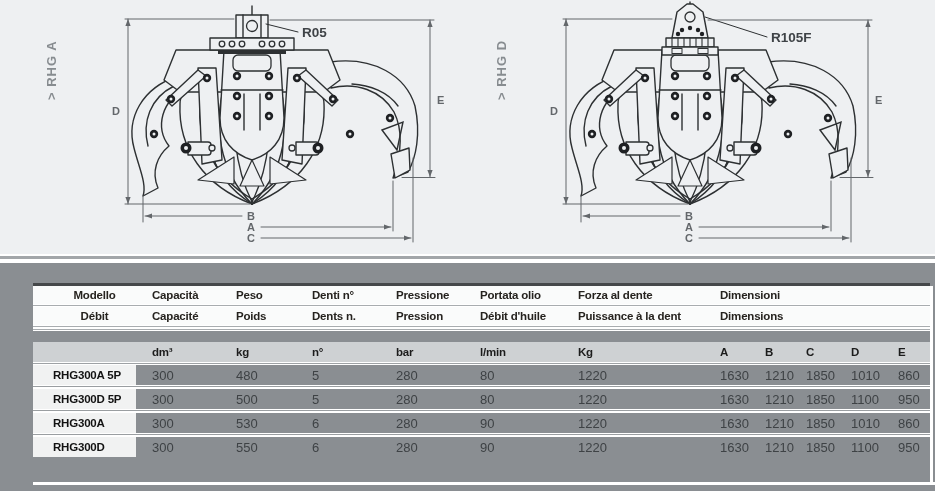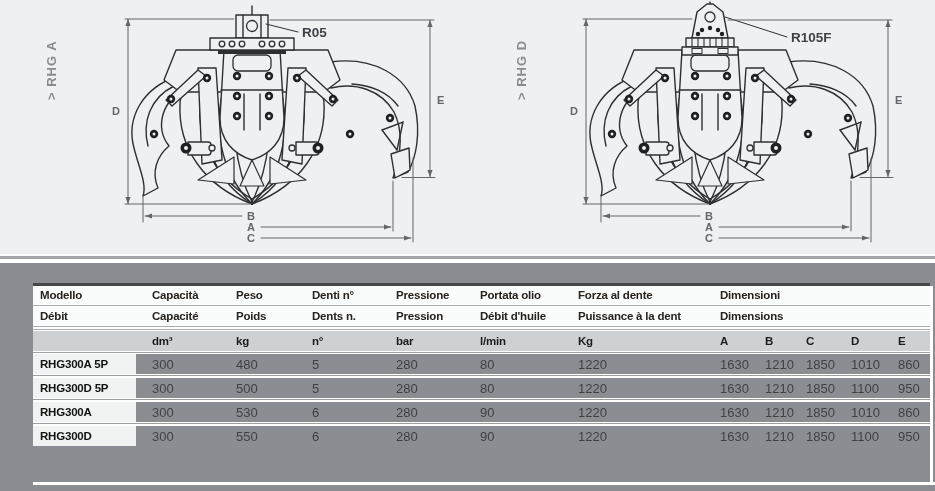--- a/index.html
+++ b/index.html
@@ -10,31 +10,31 @@
            background:linear-gradient(#ffffff 0 2px,#a2a6a9 2px 5px,#ffffff 5px 9px);}
   .band{position:absolute;left:0;top:263px;width:935px;height:228px;background:#8a8e92;}
   .bottom-line{position:absolute;left:33px;top:482px;width:902px;height:3px;background:#ffffff;}
   .right-line{position:absolute;left:930px;top:286px;width:3px;height:196px;background:#ffffff;}
   .spec-table{position:absolute;left:33px;top:283px;width:897px;}
   .grid{display:grid;grid-template-columns:103px 84px 76px 84px 84px 98px 148px 45px 41px 45px 47px 42px;
         align-items:center;}
   .hdr{background:#fafbfb;border-top:3px solid #45484a;}
   .hrow{height:18px;}
   .hsep{height:3px;background:linear-gradient(#ffffff 0 1px,#a8acaf 1px 2px,#ffffff 2px 3px);}
-  .units{height:20px;background:#ced1d3;}
+  .units{height:20px;background:#ced1d3;margin-top:11px;}
   .gap3{height:3px;background:linear-gradient(#ffffff 0 1px,#9ea2a5 1px 2px,#ffffff 2px 3px);}
   .gap4{height:4px;background:linear-gradient(#ffffff 0 1.5px,#9a9ea1 1.5px 2.5px,#ffffff 2.5px 4px);}
   .drow{height:20px;background:#8a8e92;}
   .cell{white-space:nowrap;overflow:visible;letter-spacing:-0.2px;}
   .hcell{font-size:11.5px;font-weight:bold;color:#26231f;}
   .ucell{font-size:11.5px;font-weight:bold;color:#1c1c1c;}
   .mcell{font-size:11.5px;font-weight:bold;color:#121212;background:#f1f2f2;height:20px;
          display:flex;align-items:center;}
   .ncell{font-size:13px;font-weight:normal;color:#3e4245;letter-spacing:0;}
-  .p-model{padding-left:7px;}
+  .p-model{padding-left:20px;text-align:center;}
   .p-col{padding-left:16px;}
   .p-dim{padding-left:10px;}
 </style>
 </head>
 <body>
 
 <div class="page">
   <div id="drawingA" class="drawing" style="left:0px;"><svg width="470" height="254" viewBox="0 0 470 254" xmlns="http://www.w3.org/2000/svg">
         <path d="M216,78 C196,128 208,176 252,204 C296,176 308,128 288,78 L276,70 L228,70 Z" fill="#eef0f2" stroke="#2d3032" stroke-width="1.4" stroke-linejoin="round"></path>
         <path d="M252,204 C204,186 178,148 180,104 C180,94 186,86 194,82 L204,82 C190,132 212,176 252,199 Z" fill="#eef0f2" stroke="#2d3032" stroke-width="1.4" stroke-linejoin="round"></path>
@@ -132,21 +132,21 @@
         <path d="M261,227 H391" fill="none" stroke="#63676b" stroke-width="1" stroke-linecap="round"></path>
         <polygon points="391,227 384,224.4 384,229.6" fill="#63676b"></polygon>
         <path d="M393,181 V231" fill="none" stroke="#63676b" stroke-width="1" stroke-linecap="round"></path>
         <text x="251" y="231" text-anchor="middle" font-family="'Liberation Sans',sans-serif" font-size="11" font-weight="bold" fill="#63676b">A</text>
         <path d="M261,238 H411" fill="none" stroke="#63676b" stroke-width="1" stroke-linecap="round"></path>
         <polygon points="411,238 404,235.4 404,240.6" fill="#63676b"></polygon>
         <path d="M413,158 V242" fill="none" stroke="#63676b" stroke-width="1" stroke-linecap="round"></path>
         <text x="251" y="242" text-anchor="middle" font-family="'Liberation Sans',sans-serif" font-size="11" font-weight="bold" fill="#63676b">C</text>
         <text x="56" y="100" text-anchor="start" font-family="'Liberation Sans',sans-serif" font-size="13" font-weight="bold" fill="#878c90" transform="rotate(-90 56 100)" letter-spacing="1">&gt;&nbsp;RHG A</text>
       </svg></div>
-  <div id="drawingB" class="drawing" style="left:458px;"><svg width="470" height="254" viewBox="0 0 470 254" xmlns="http://www.w3.org/2000/svg">
+  <div id="drawingB" class="drawing" style="left:438px;"><svg width="470" height="254" viewBox="0 0 470 254" xmlns="http://www.w3.org/2000/svg">
         <path d="M216,78 C196,128 208,176 252,204 C296,176 308,128 288,78 L276,70 L228,70 Z" fill="#eef0f2" stroke="#2d3032" stroke-width="1.4" stroke-linejoin="round"></path>
         <path d="M252,204 C204,186 178,148 180,104 C180,94 186,86 194,82 L204,82 C190,132 212,176 252,199 Z" fill="#eef0f2" stroke="#2d3032" stroke-width="1.4" stroke-linejoin="round"></path>
         <path d="M252,204 C300,186 326,148 324,104 C324,94 318,86 310,82 L300,82 C314,132 292,176 252,199 Z" fill="#eef0f2" stroke="#2d3032" stroke-width="1.4" stroke-linejoin="round"></path>
         <path d="M178,76 C142,88 126,118 134,148 C139,168 147,184 143,196 L158,188 C151,172 157,156 169,146 C155,128 161,100 186,90 Z" fill="#eef0f2" stroke="#2d3032" stroke-width="1.4" stroke-linejoin="round"></path>
         <path d="M174,86 C150,98 142,122 148,146" fill="none" stroke="#2d3032" stroke-width="1.4" stroke-linecap="round"></path>
         <path d="M330,62 C374,56 406,76 415,106 C421,134 416,158 408,172 L393,178 C402,152 403,130 394,112 C381,90 356,82 331,88 Z" fill="#eef0f2" stroke="#2d3032" stroke-width="1.4" stroke-linejoin="round"></path>
         <path d="M391,154 L409,148 L410,170 L395,178 Z" fill="#eef0f2" stroke="#2d3032" stroke-width="1.4" stroke-linejoin="round"></path>
         <path d="M382,130 L403,122 L397,150 Z" fill="none" stroke="#2d3032" stroke-width="1.4" stroke-linecap="round"></path>
         <path d="M398,106 C388,92 370,85 352,84" fill="none" stroke="#2d3032" stroke-width="1.4" stroke-linecap="round"></path>
         <path d="M216,78 C196,128 208,176 252,204" fill="none" stroke="#2d3032" stroke-width="1.4" stroke-linecap="round"></path>

